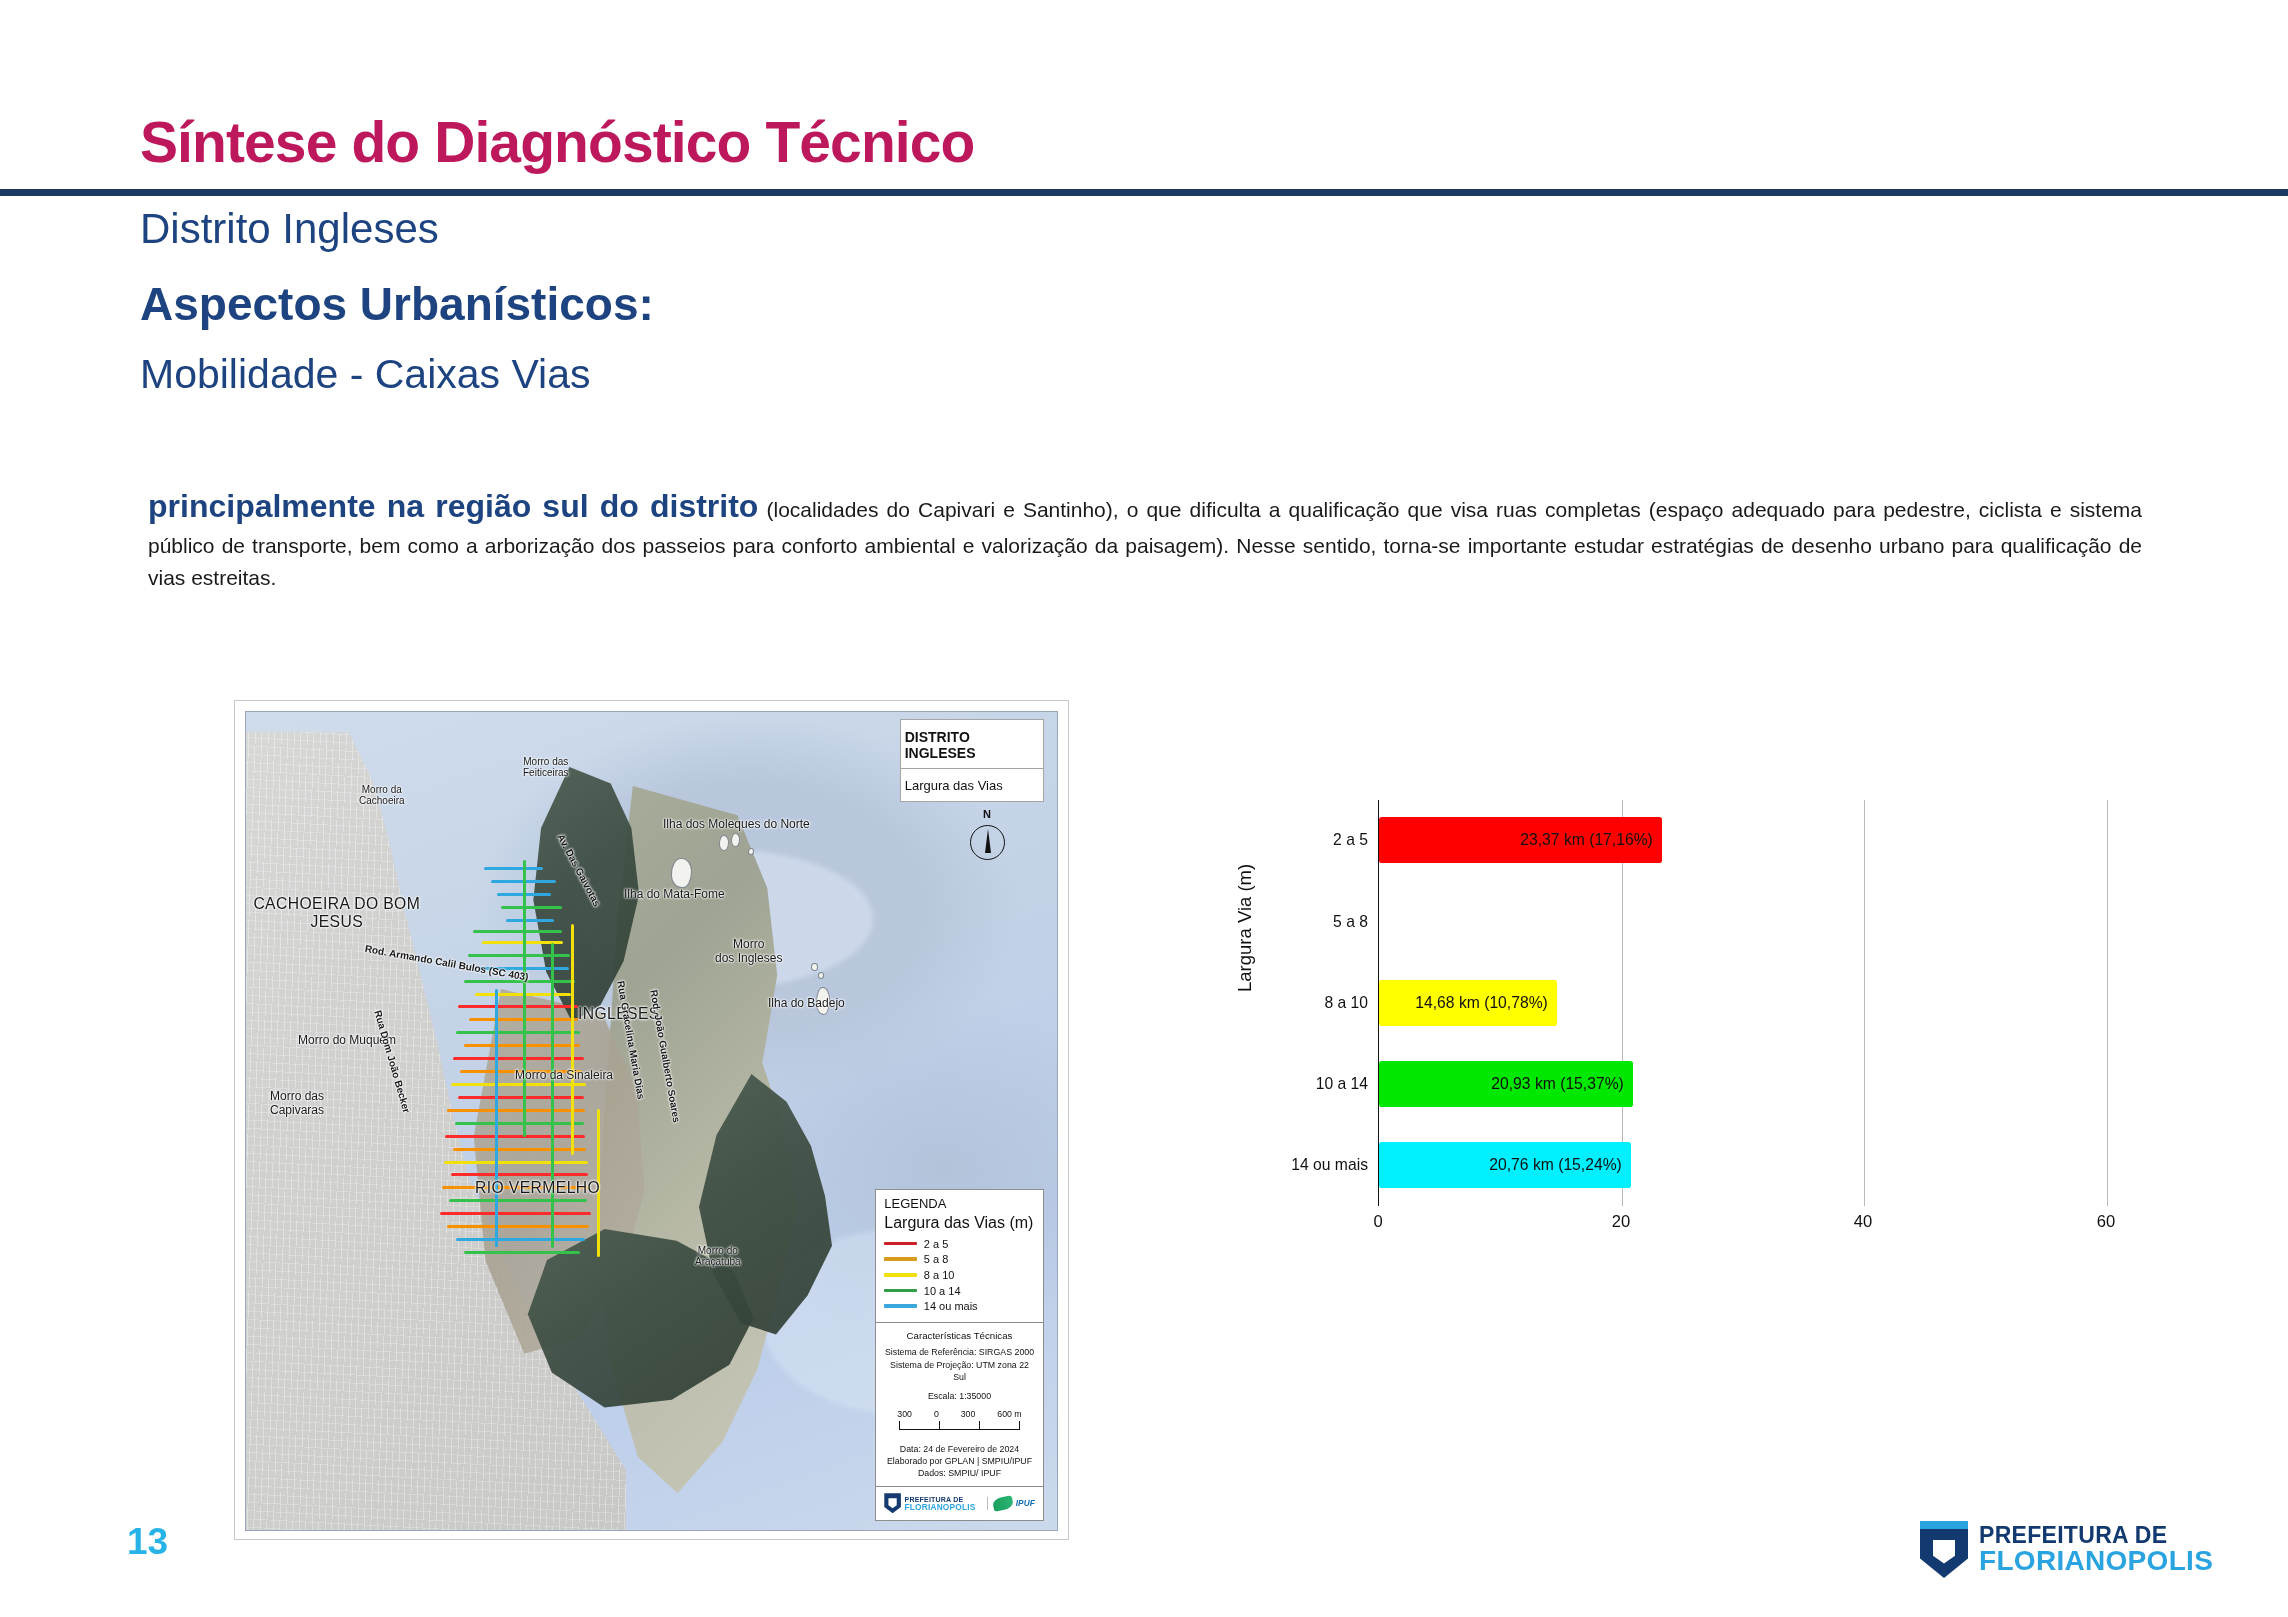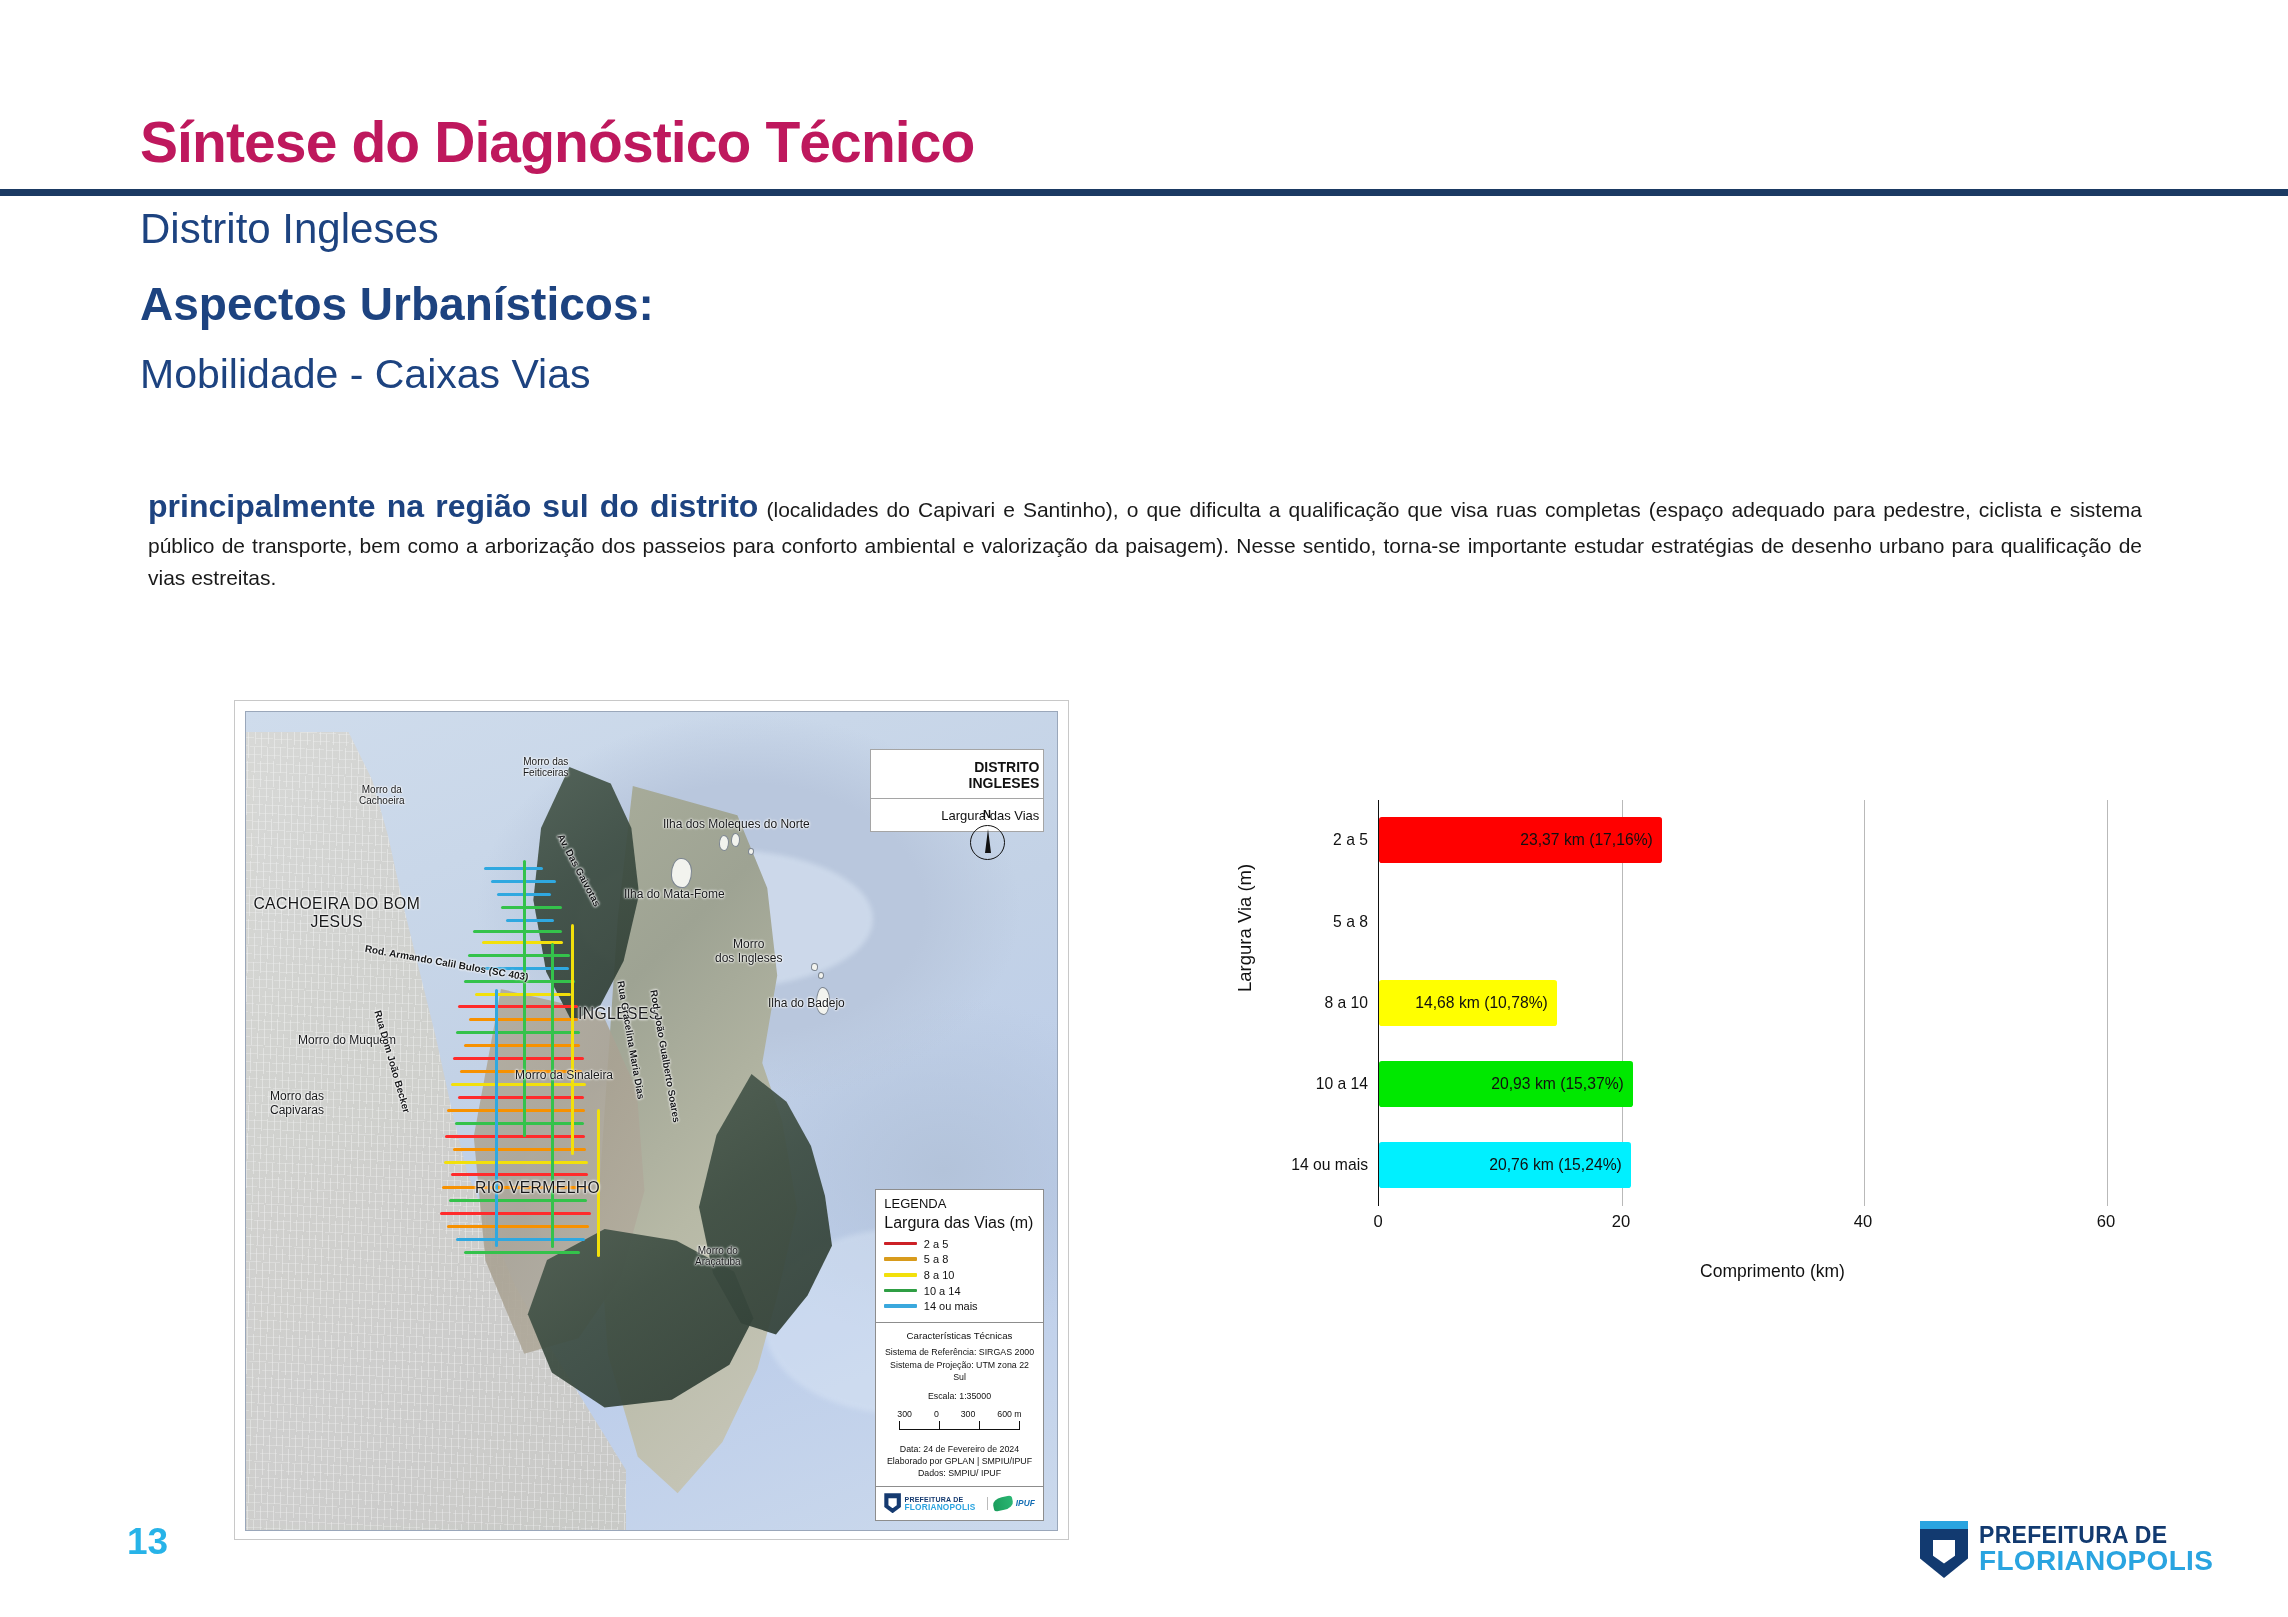--- a/index.html
+++ b/index.html
@@ -148,23 +148,23 @@
     white-space:nowrap;
     pointer-events:none;
   }
   .ml-sm{font-size:10px;}
   .ml-md{font-size:12px;}
   .ml-lg{font-size:15.7px; letter-spacing:0.4px;}
   .ml-rot{ transform-origin:left top; }
 
   
   .map-titlebox{
-    position:absolute; right:13px; top:7.4px; width:174px;
+    position:absolute; right:13px; top:7.4px; width:144px;
     background:#fff; border:0.9px solid #a5a5a5;
-    box-sizing:border-box; text-align:right;margin-top:30px;
+    box-sizing:border-box; text-align:left;
   }
   .map-titlebox .t1{
     font-size:14px; font-weight:bold; color:#111; line-height:1.15;
     padding:8.3px 3.7px 7.4px; border-bottom:0.9px solid #a5a5a5;
   }
   .map-titlebox .t2{ font-size:13px; color:#111; padding:8.3px 3.7px; }
 
   
   .north{
     position:absolute; right:46px; top:98px;
@@ -517,21 +517,20 @@
           <span class="bar-val">20,76 km (15,24%)</span>
         </div>
       </div>
     </div>
   <div class="xaxis" id="xaxis">
       <span class="xtick" style="left: 0px;">0</span>
       <span class="xtick" style="left: 243px;">20</span>
       <span class="xtick" style="left: 485px;">40</span>
       <span class="xtick" style="left: 728px;">60</span>
     </div>
-  <div class="chart-xlabel">Comprimento (km)</div>
 </div>
 
 <div class="page-number">13</div>
 <div class="footer-logo">
   <div class="shield"></div>
   <div class="pref-text">
     <div class="l1">PREFEITURA DE</div>
     <div class="l2">FLORIANOPOLIS</div>
   </div>
 </div>

